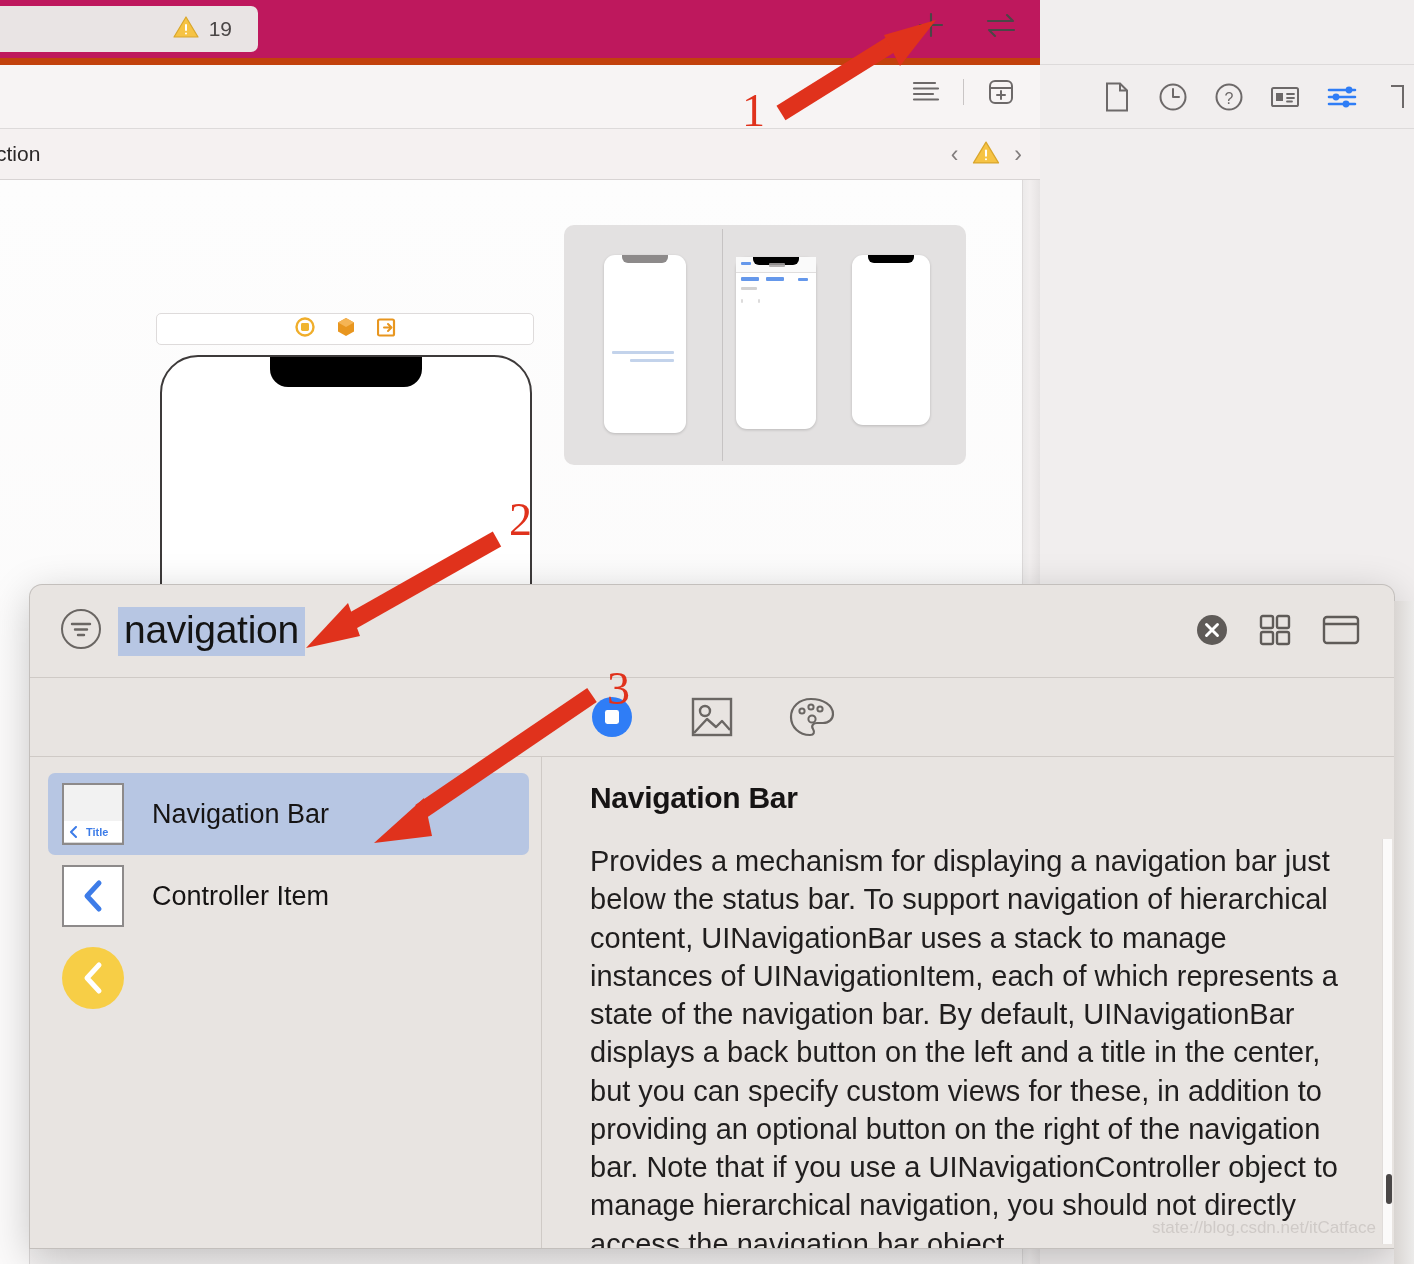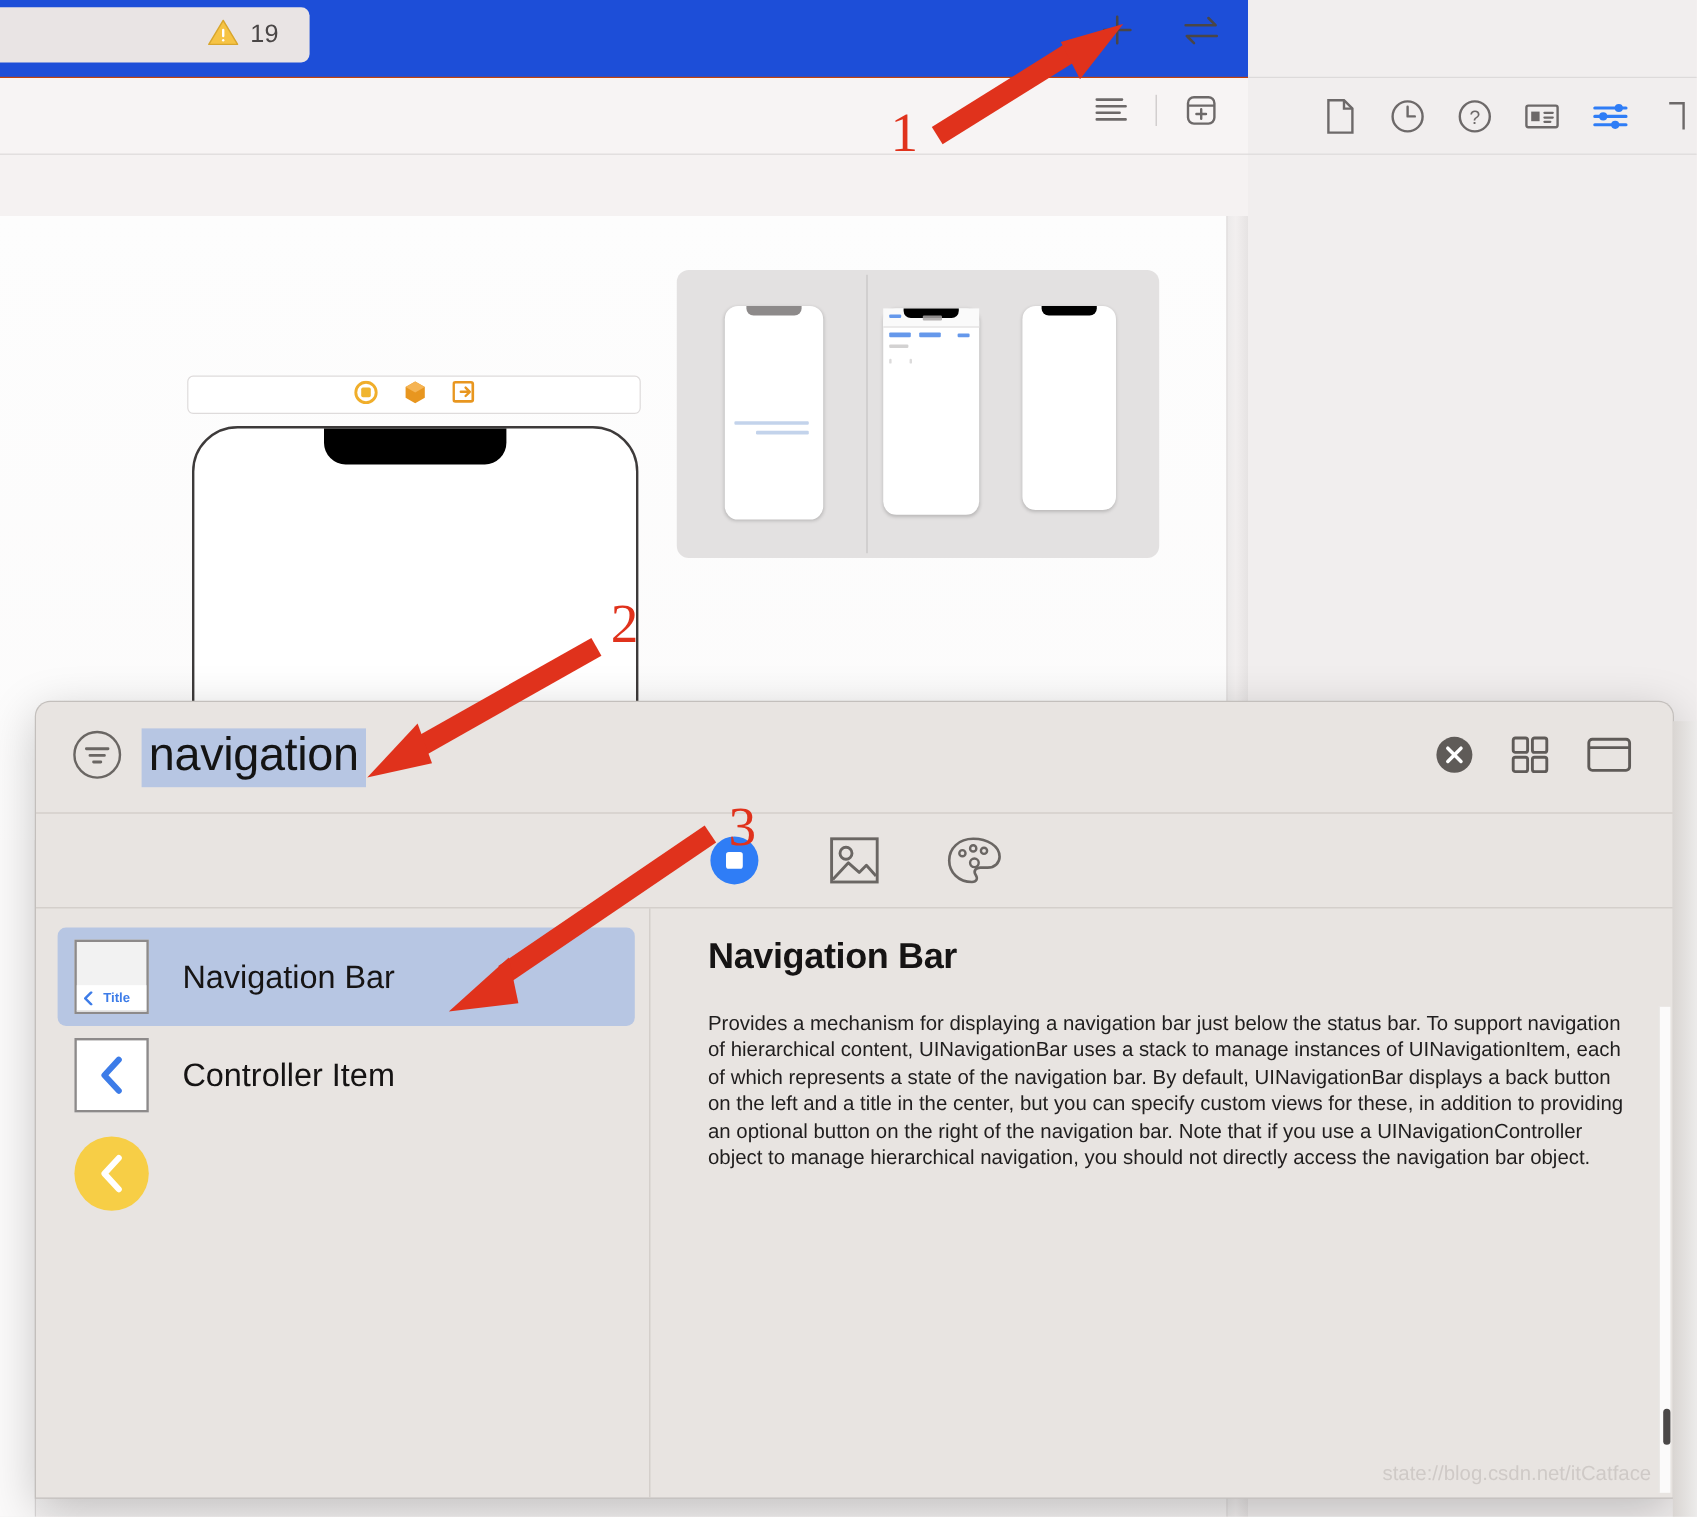--- a/index.html
+++ b/index.html
@@ -8,22 +8,22 @@
     font-family: "Liberation Sans", sans-serif;
     background: #f5f2f2;
     overflow: hidden;
   }
   #root { position: relative; width: 1414px; height: 1264px; }
 
   
   .toolbar-row {
     position: absolute; left: 0; top: 0;
     width: 1040px; height: 65px;
-    background: #1d4ed8;
-    border-bottom: 1px solid #c2410c;
+    background: #be185d;
+    border-bottom: 7px solid #c2410c;
   }
   .status-pill {
     position: absolute; left: -20px; top: 6px;
     width: 278px; height: 46px;
     background: #e9e4e4; border-radius: 7px;
     display: flex; align-items: center; justify-content: flex-end;
     padding-right: 26px; gap: 10px;
   }
   .warn-count { font-size: 21px; color: #4a4646; }
 
@@ -193,21 +193,21 @@
   }
   .thumb-navctrl {
     width: 62px; height: 62px; background:#f7ce46; border-radius:50%;
     display:flex; align-items:center; justify-content:center;
   }
   .lib-detail {
     flex: 1; padding: 24px 38px 0 48px; position: relative;
   }
   .det-title { font-size: 30px; font-weight: bold; color: #161414; letter-spacing: -.3px; }
   .det-sub { font-size: 22px; color: #7e7a78; margin-top: 9px; }
-  .det-body { font-size: 17px; color: #201e1e; margin-top: 27px; line-height: 1.32; }
+  .det-body { font-size: 29px; color: #201e1e; margin-top: 27px; line-height: 1.32; }
   .det-scroll {
     position: absolute; right: 2px; top: 82px; width: 10px; height: 405px;
     background: #fbfafa; border-left:1px solid #e0dcda;
   }
   .det-thumb { position:absolute; right:0; bottom: 40px; width: 6px; height: 30px; background:#4a4747; border-radius:3px; }
 
   
   .left-sliver {
     position: absolute; left: 0; top: 700px; width: 30px; height: 564px;
     background: #fbfafa; border-right: 1px solid #dbd8d8;
@@ -271,20 +271,34 @@
       <div class="tb-icon">
         <svg width="30" height="30" viewBox="0 0 30 30">
           <rect x="4" y="4" width="22" height="22" rx="5" fill="none" stroke="#6d6969" stroke-width="2"></rect>
           <path d="M4 11 H26" stroke="#6d6969" stroke-width="2"></path>
           <path d="M15 14 V22 M11 18 H19" stroke="#6d6969" stroke-width="2" stroke-linecap="round"></path>
         </svg>
       </div>
     </div>
   </div>
 
+  <div class="jumpbar">
+    <span class="jump-text">ction</span>
+    <div class="jump-right">
+      <span class="chev">‹</span>
+      <span>
+        <svg width="28" height="25" viewBox="0 0 26 24">
+          <path d="M13 2 L25 22 L1 22 Z" fill="#f6c344" stroke="#d9a62c" stroke-width="1.2" stroke-linejoin="round"></path>
+          <rect x="12" y="9" width="2" height="7" rx="1" fill="#fff"></rect>
+          <rect x="12" y="17.5" width="2" height="2" rx="1" fill="#fff"></rect>
+        </svg>
+      </span>
+      <span class="chev">›</span>
+    </div>
+  </div>
 
   <div class="canvas">
 
     <div class="scene-dock" style="left:156px; top:133px;">
       <span>
         <svg width="20" height="20" viewBox="0 0 20 20">
           <circle cx="10" cy="10" r="8.5" fill="none" stroke="#f0ae2b" stroke-width="2.4"></circle>
           <rect x="6" y="6" width="8" height="8" rx="1.4" fill="#f0b52f"></rect>
         </svg>
       </span>

